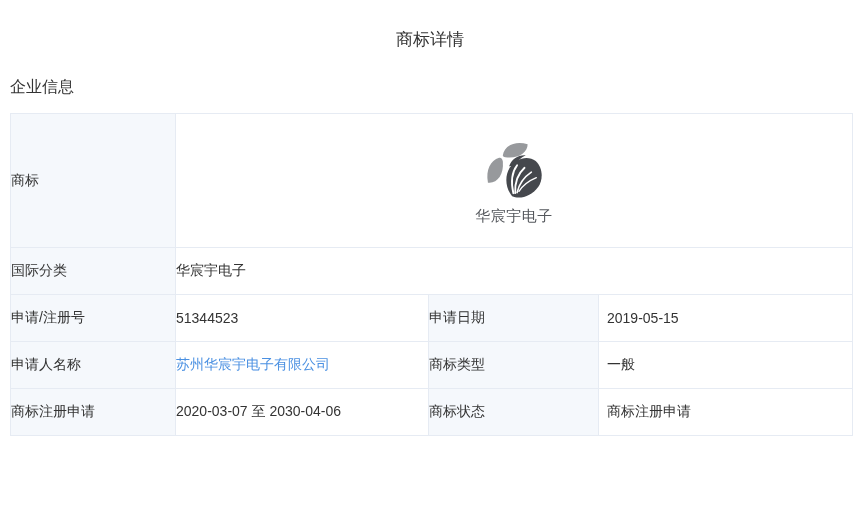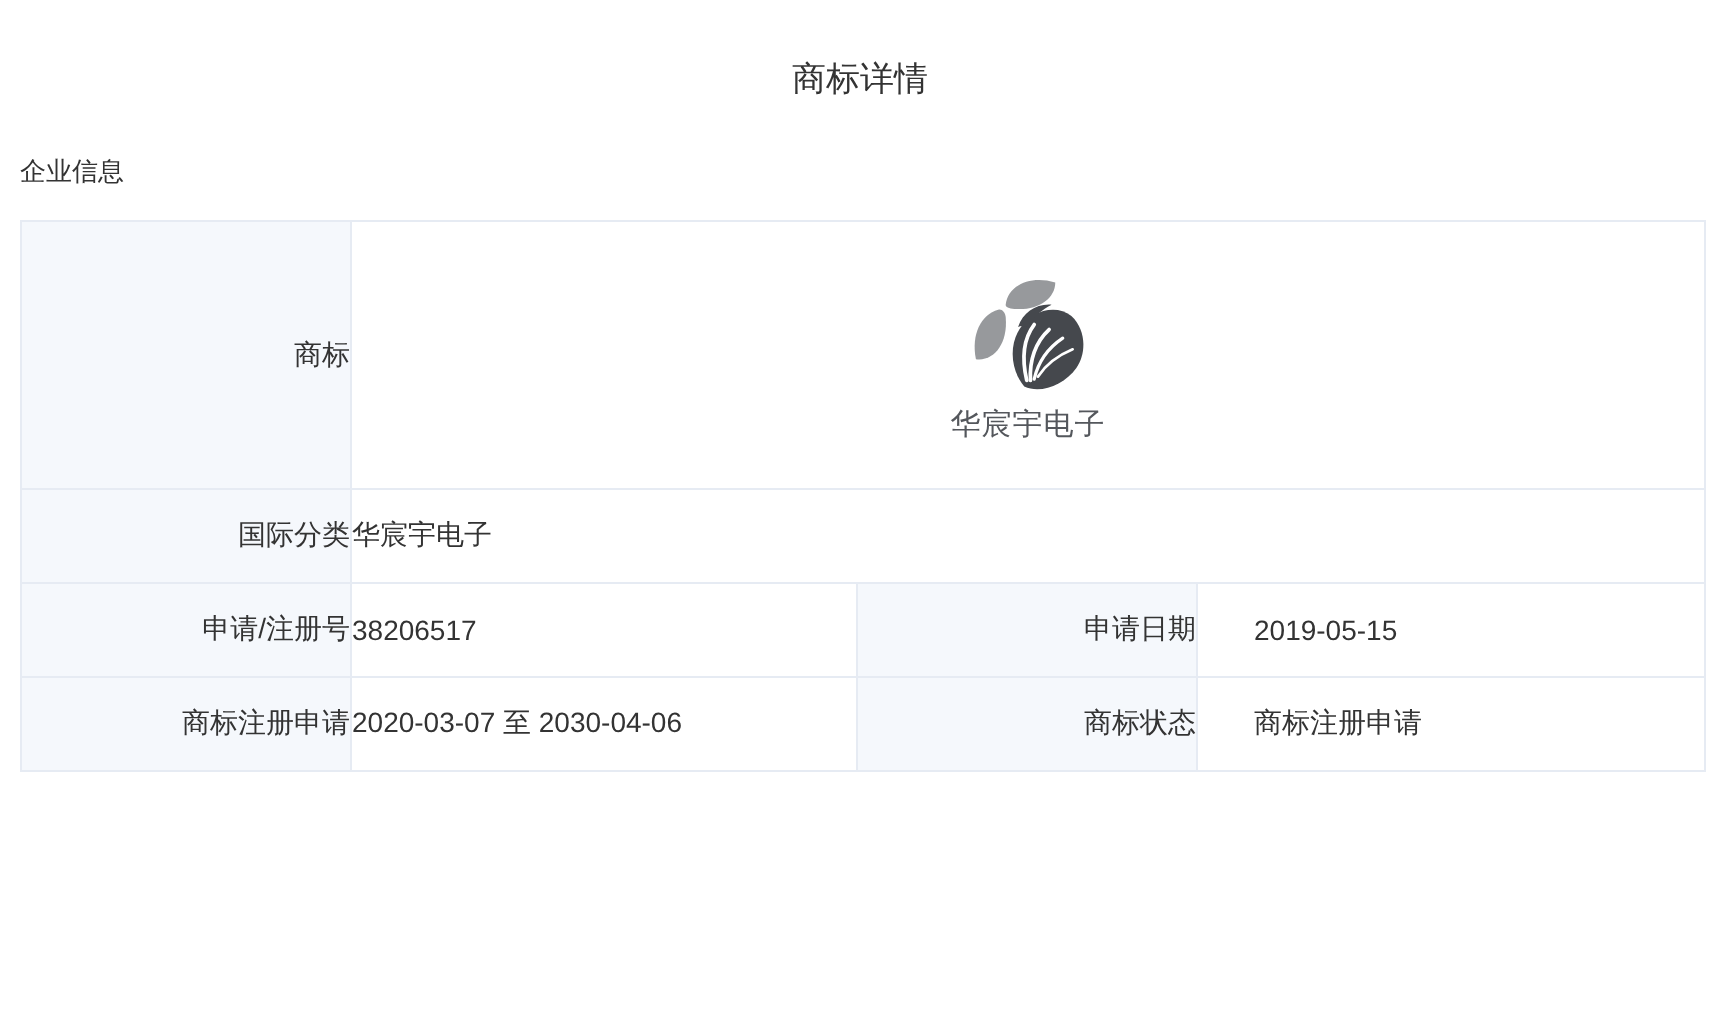--- a/index.html
+++ b/index.html
@@ -20,21 +20,21 @@
   }
   .page { width: 860px; height: 510px; overflow: hidden; }
   .page-title {
     text-align: center;
     font-size: 17px;
     font-weight: 400;
     margin: 28px 0 0 0;
     color: var(--text-color);
   }
   .section-heading {
-    font-size: 13px;
+    font-size: 16px;
     font-weight: 400;
     margin: 26px 12px 15px 0;
     padding-left: 10px;
     color: var(--text-color);
   }
   table.info-table {
     border-collapse: collapse;
     table-layout: fixed;
     margin-left: 10px;
     width: 842px;
@@ -44,25 +44,24 @@
     border: 1px solid var(--table-border);
     padding: 0;
     vertical-align: middle;
   }
   tr.data-row { height: 47px; }
   tr.logo-row { height: 134px; }
   td.label-cell {
     background: var(--label-bg);
     padding-left: 15px;
     font-weight: 400;
-    text-align: right;
   }
   td.label-cell.col2 { padding-left: 0; }
   td.value-cell { padding-left: 20px; }
-  td.value-cell.col2 { padding-left: 28px; margin-top: 32px; }
+  td.value-cell.col2 { padding-left: 8px; margin-top: 32px; }
   td.logo-cell { text-align: center; }
   .logo-wrap {
     display: inline-flex;
     flex-direction: column;
     align-items: center;
     line-height: 1;
   }
   .logo-wrap svg { display: block; }
   .logo-text {
     margin-top: 8px;
@@ -121,26 +120,34 @@
       </td>
     </tr>
 
     <tr class="data-row">
       <td class="label-cell">国际分类</td>
       <td class="value-cell" colspan="3">华宸宇电子</td>
     </tr>
 
     <tr class="data-row">
       <td class="label-cell">申请/注册号</td>
-      <td class="value-cell">38206517</td>
+      <td class="value-cell">51344523</td>
       <td class="label-cell col2">申请日期</td>
       <td class="value-cell col2">2019-05-15</td>
     </tr>
 
 
+    <tr class="data-row">
+      <td class="label-cell">申请人名称</td>
+      <td class="value-cell">
+        <a class="company-link">苏州华宸宇电子有限公司</a>
+      </td>
+      <td class="label-cell col2">商标类型</td>
+      <td class="value-cell col2">一般</td>
+    </tr>
 
     <tr class="data-row">
       <td class="label-cell">商标注册申请</td>
       <td class="value-cell">2020-03-07 至 2030-04-06</td>
       <td class="label-cell col2">商标状态</td>
       <td class="value-cell col2">商标注册申请</td>
     </tr>
   </tbody>
     </table>
 

